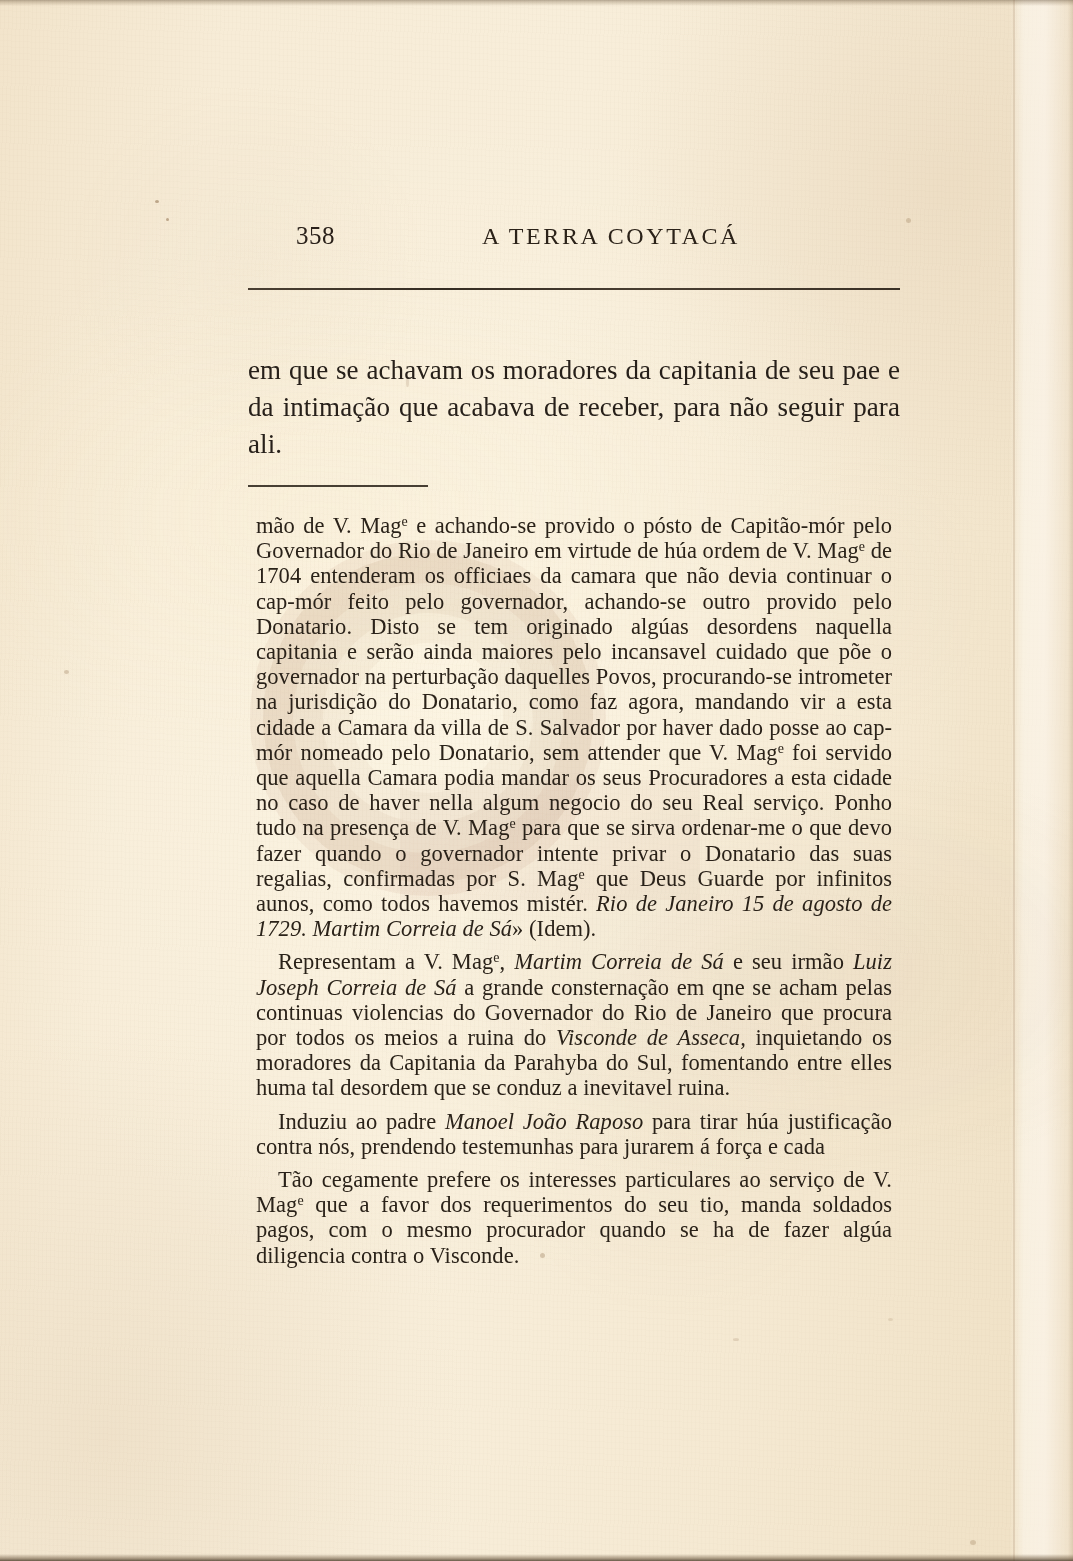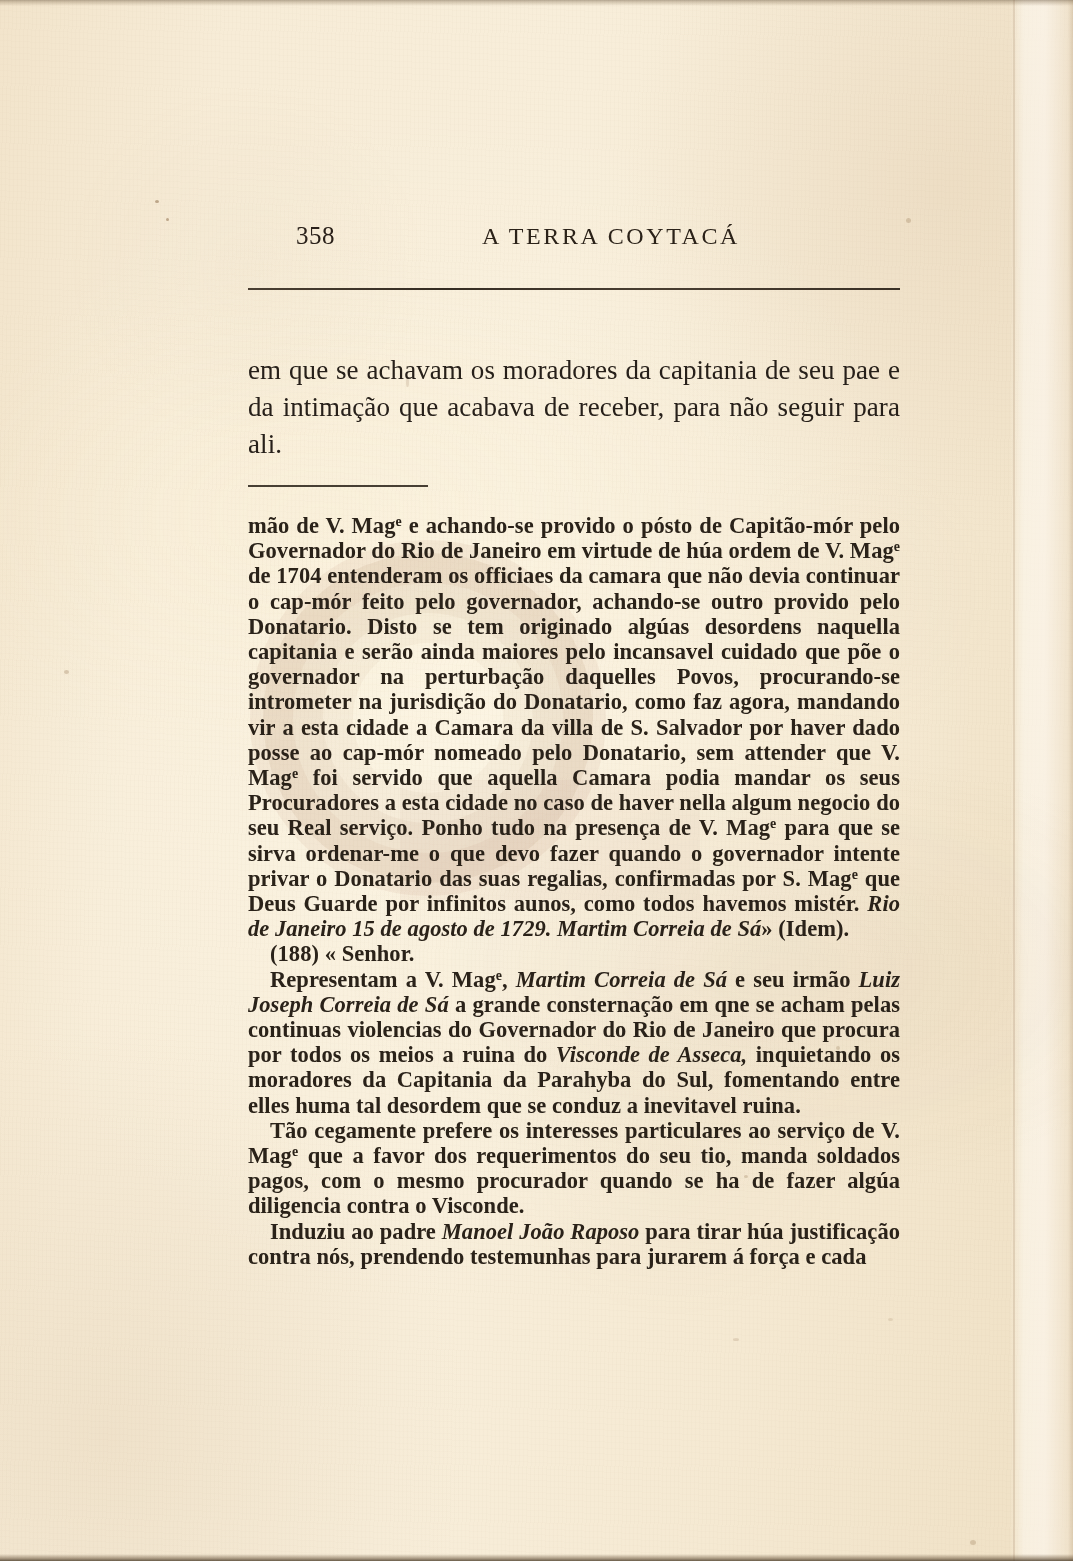--- a/index.html
+++ b/index.html
@@ -194,22 +194,21 @@
   .body {
     margin-top: 26px;
     font-size: 22.5px;
     line-height: 25.2px;
     text-align: justify;
     text-align-last: left;
     color: #2a2219;
     letter-spacing: 0.05px;
   }
   .body p {
-    margin: 0;
-    font-weight: bold;
+    margin: 8px;
   }
   .body p.indent {
     text-indent: 22px;
   }
   .body i {
     font-style: italic;
   }
   sup {
     font-size: 0.62em;
     vertical-align: 0.52em;
@@ -260,24 +259,23 @@
     </div>
 
     <div class="head-rule"></div>
 
     <div class="lead">em que se achavam os moradores da capitania de seu pae e da intimação que acabava de receber, para não seguir para ali.</div>
 
     <div class="short-rule"></div>
 
     <div class="body">
         <p><span>mão de V. Mag</span><sup>e</sup><span> e achando-se provido o pósto de Capitão-mór pelo Governador do Rio de Janeiro em virtude de húa ordem de V. Mag</span><sup>e</sup><span> de 1704 entenderam os officiaes da camara que não devia continuar o cap-mór feito pelo governador, achando-se outro provido pelo Donatario. Disto se tem originado algúas desordens naquella capitania e serão ainda maiores pelo incansavel cuidado que põe o governador na perturbação daquelles Povos, procurando-se intrometer na jurisdição do Donatario, como faz agora, mandando vir a esta cidade a Camara da villa de S. Salvador por haver dado posse ao cap-mór nomeado pelo Donatario, sem attender que V. Mag</span><sup>e</sup><span> foi servido que aquella Camara podia mandar os seus Procuradores a esta cidade no caso de haver nella algum negocio do seu Real serviço. Ponho tudo na presença de V. Mag</span><sup>e</sup><span> para que se sirva ordenar-me o que devo fazer quando o governador intente privar o Donatario das suas regalias, confirmadas por S. Mag</span><sup>e</sup><span> que Deus Guarde por infinitos aunos, como todos havemos mistér. </span><i>Rio de Janeiro 15 de agosto de 1729. Martim Correia de Sá</i><span>» (Idem).</span></p>
-        <p class="indent"><span>(188) « Senhor.</span></p>
         <p class="indent"><span>Representam a V. Mag</span><sup>e</sup><span>, </span><i>Martim Correia de Sá</i><span> e seu irmão </span><i>Luiz Joseph Correia de Sá</i><span> a grande consternação em qne se acham pelas continuas violencias do Governador do Rio de Janeiro que procura por todos os meios a ruina do </span><i>Visconde de Asseca,</i><span> inquietando os moradores da Capitania da Parahyba do Sul, fomentando entre elles huma tal desordem que se conduz a inevitavel ruina.</span></p>
+        <p class="indent"><span>Induziu ao padre </span><i>Manoel João Raposo</i><span> para tirar húa justificação contra nós, prendendo testemunhas para jurarem á força e cada</span></p>
         <p class="indent"><span>Tão cegamente prefere os interesses particulares ao serviço de V. Mag</span><sup>e</sup><span> que a favor dos requerimentos do seu tio, manda soldados pagos, com o mesmo procurador quando se ha de fazer algúa diligencia contra o Visconde.</span></p>
-        <p class="indent"><span>Induziu ao padre </span><i>Manoel João Raposo</i><span> para tirar húa justificação contra nós, prendendo testemunhas para jurarem á força e cada</span></p>
       </div>
 
   </div>
 
   <div class="page-edge"></div>
   <div class="edge-line"></div>
   <div class="top-edge"></div>
   <div class="bottom-edge"></div>
   <div class="inkwash"></div>
 

